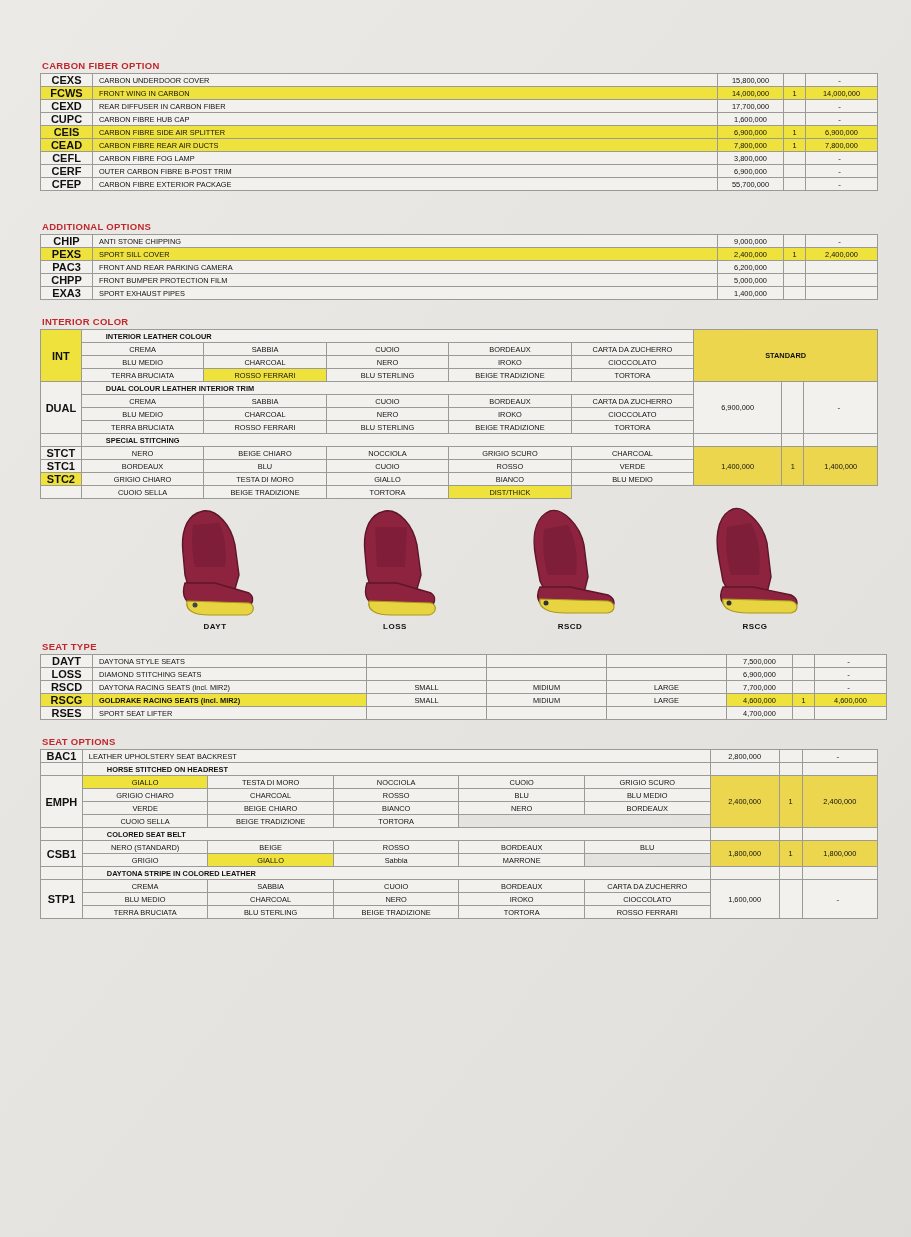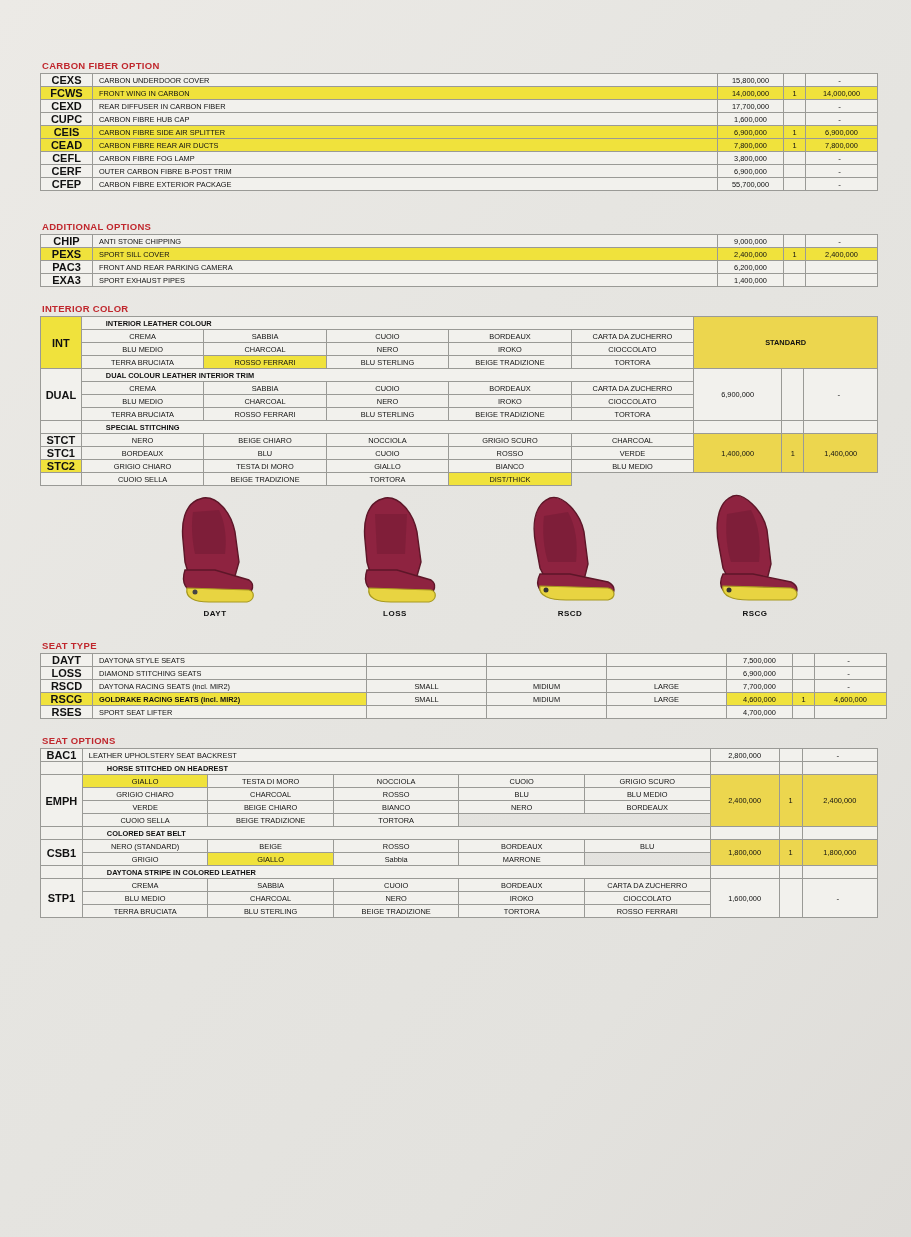--- a/index.html
+++ b/index.html
@@ -194,20 +194,27 @@
               <td class="code hl">PEXS</td>
               <td class="desc hl">SPORT SILL COVER</td>
               <td class="price hl">2,400,000</td>
               <td class="qty hl">1</td>
               <td class="total hl">2,400,000</td>
             </tr>
         <tr>
               <td class="code">PAC3</td>
               <td class="desc">FRONT AND REAR PARKING CAMERA</td>
               <td class="price">6,200,000</td>
+              <td class="qty"></td>
+              <td class="total"></td>
+            </tr>
+        <tr>
+              <td class="code">CHPP</td>
+              <td class="desc">FRONT BUMPER PROTECTION FILM</td>
+              <td class="price">5,000,000</td>
               <td class="qty"></td>
               <td class="total"></td>
             </tr>
         <tr>
               <td class="code">EXA3</td>
               <td class="desc">SPORT EXHAUST PIPES</td>
               <td class="price">1,400,000</td>
               <td class="qty"></td>
               <td class="total"></td>
             </tr>
@@ -373,21 +380,21 @@
         <path d="M34 6 C22 14 20 34 24 54 L28 76 L34 88 L72 88 L76 72 L72 38 C68 18 48 0 38 4 Z" fill="#8e2340" stroke="#5d1628" stroke-width="1.4"></path>
         <path d="M32 22 C30 40 32 58 36 70 L64 70 C66 52 64 32 56 18 Z" fill="#7b1d37" opacity=".8"></path>
         <path d="M28 82 C22 94 28 104 44 104 L96 104 C104 102 104 94 96 90 L58 82 Z" fill="#8e2340" stroke="#5d1628" stroke-width="1.4"></path>
         <path d="M28 94 C26 104 38 108 54 108 L96 108 C104 106 104 98 96 96 Z" fill="#e8d441" stroke="#a89a1f" stroke-width="1.2"></path>
         <circle cx="34" cy="98" r="2.5" fill="#333"></circle>
       </svg>
       <div class="seat-caption">RSCG</div>
     </div>
   </div>
 
-  <div class="section-block" style="margin-top:16px">
+  <div class="section-block" style="margin-top:4px">
     <div class="section-title">SEAT TYPE</div>
     <table>
       <colgroup>
             <col style="width:52px">
             <col style="width:274px">
             <col style="width:120px">
             <col style="width:120px">
             <col style="width:120px">
             <col style="width:66px">
             <col style="width:22px">

